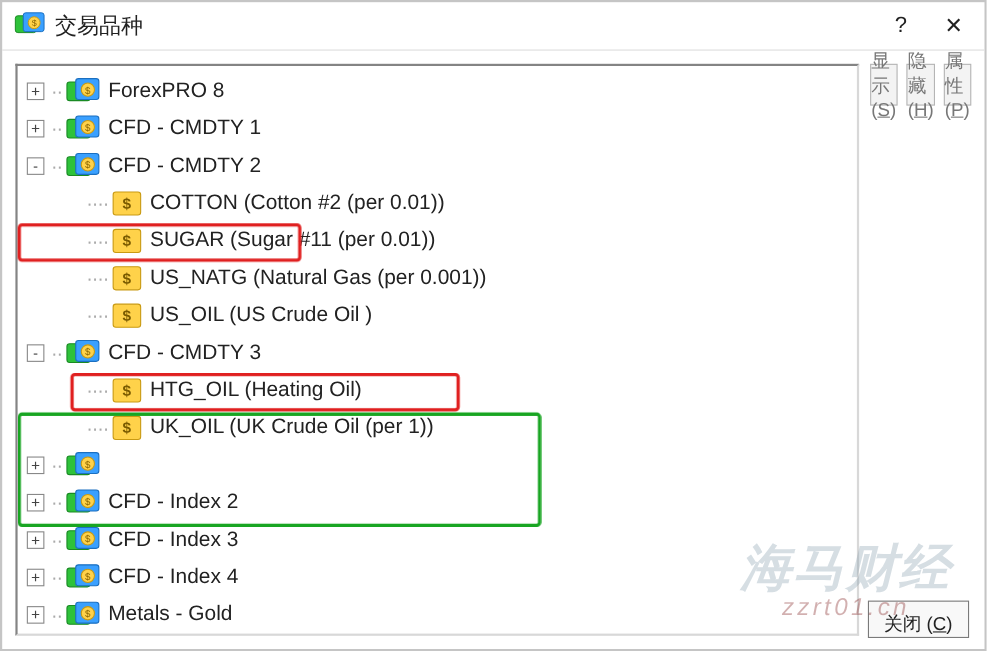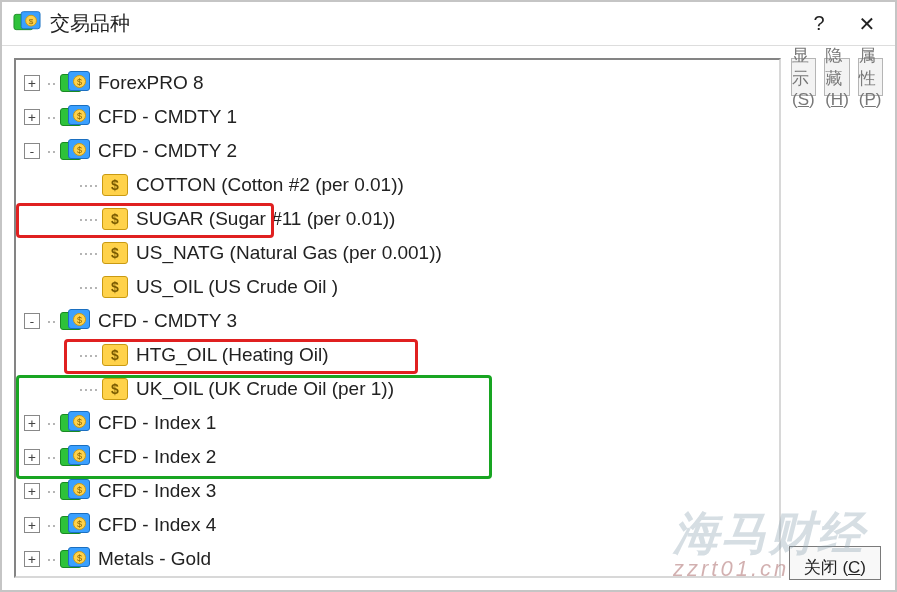--- a/index.html
+++ b/index.html
@@ -24,21 +24,21 @@
   .child2 { padding-left: 54px; }
 
   .side { width: 92px; display: flex; flex-direction: row; gap: 8px; }
   .sidebtn { height: 38px; border: 1px solid #b5b5b5; background: #f3f3f3; font-size: 17px; display: flex; align-items: center; justify-content: center; color: #777; cursor: default; }
   .sidebtn u { text-decoration: underline; }
 
   .footer { position: absolute; right: 14px; bottom: 10px; }
   .footerbtn { height: 34px; border: 1px solid #7a7a7a; background: #f8f8f8; font-size: 17px; padding: 0 14px; display: flex; align-items: flex-end; justify-content: center; cursor: pointer; }
   .footerbtn u { text-decoration: underline; }
 
-  .watermark { position: absolute; right: 30px; bottom: 8px; text-align: left; pointer-events: none; opacity: 0.35; }
+  .watermark { position: absolute; right: 30px; bottom: 25px; text-align: center; pointer-events: none; opacity: 0.35; }
   .wm1 { font-size: 46px; font-weight: bold; font-style: italic; color: #8aa1b0; letter-spacing: 2px; line-height: 1; }
   .wm2 { font-size: 22px; color: #7f1d1d; letter-spacing: 3px; font-style: italic; }
 
   
   .hl-red1 { position: absolute; border: 3px solid #e02020; border-radius: 4px; left: 14px; top: 201px; width: 258px; height: 35px; pointer-events: none; }
   .hl-red2 { position: absolute; border: 3px solid #e02020; border-radius: 4px; left: 62px; top: 337px; width: 354px; height: 35px; pointer-events: none; }
   .hl-green { position: absolute; border: 3px solid #18a522; border-radius: 4px; left: 14px; top: 373px; width: 476px; height: 104px; pointer-events: none; }
 
   
   .tree::-webkit-scrollbar { width: 26px; }
@@ -138,21 +138,20 @@
             <span class="label">UK_OIL  (UK Crude Oil (per 1))</span>
           </div>
           <div class="row">
             <div class="expander">+</div>
             <span class="dots">··</span>
             <div class="foldericon">
               <div class="back"></div>
               <div class="front"></div>
               <div class="coin">$</div>
             </div>
-            <span class="label">CFD - Index 1</span>
           </div>
           <div class="row">
             <div class="expander">+</div>
             <span class="dots">··</span>
             <div class="foldericon">
               <div class="back"></div>
               <div class="front"></div>
               <div class="coin">$</div>
             </div>
             <span class="label">CFD - Index 2</span>

